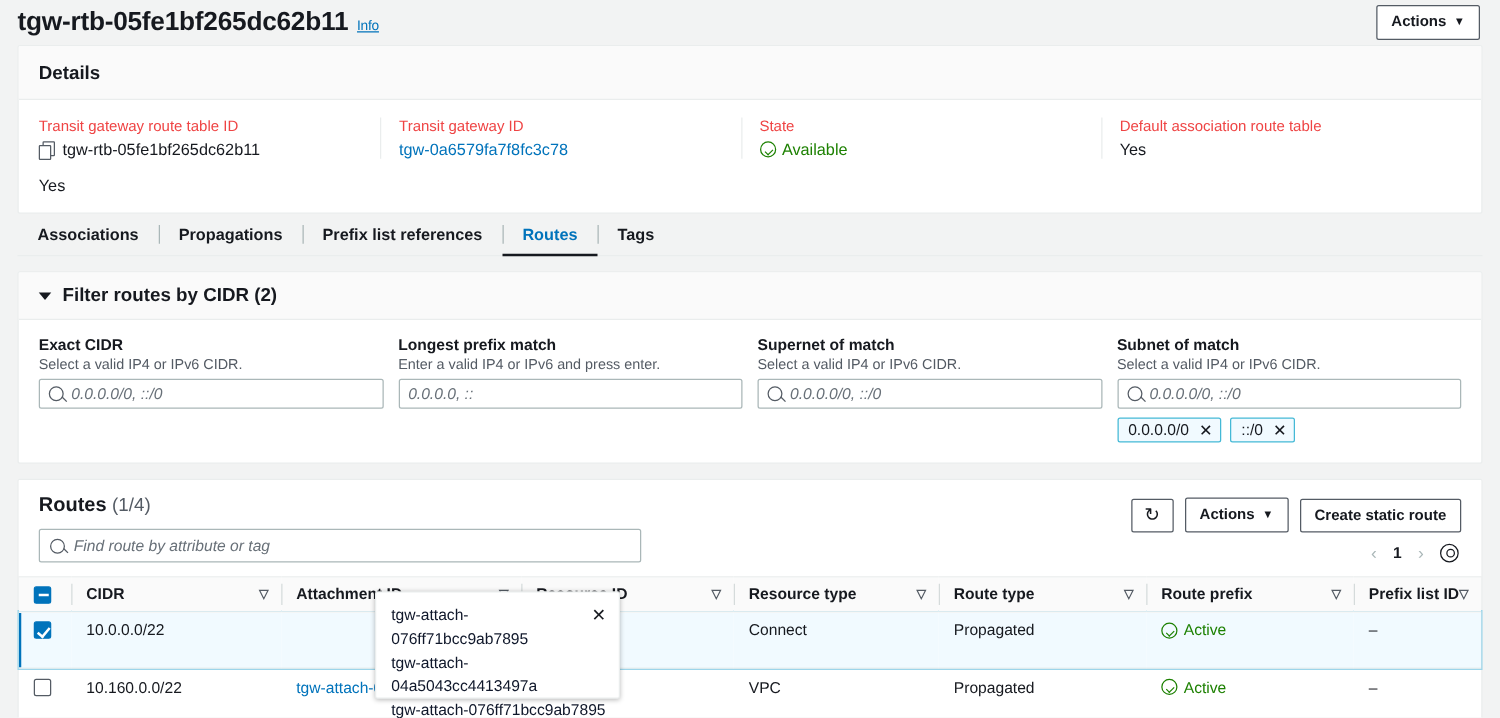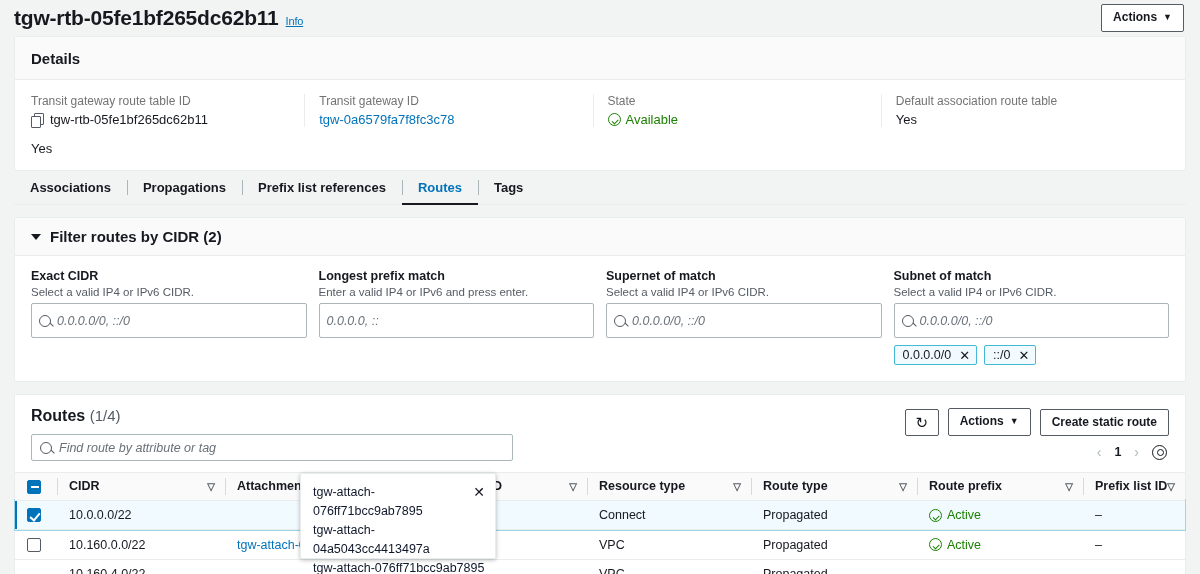--- a/index.html
+++ b/index.html
@@ -38,21 +38,21 @@
     padding:13px 16px 12px 16px; border-bottom:1px solid #eaeded;
     background:#fafafa;
   }
   .panel-head h2{ margin:0; font-size:15px; font-weight:bold; }
 
   
   .details-body{ padding:14px 16px 14px 16px; }
   .det-row{ display:flex; }
   .det-col{ flex:1 1 0; padding-right:14px; position:relative; }
   .det-col + .det-col{ border-left:1px solid #eaeded; padding-left:14px; }
-  .det-label{ font-size:12px; color:#737373; margin-bottom:4px; }
+  .det-label{ font-size:12px; color:#ef4444; margin-bottom:4px; }
   .det-val{ font-size:13px; color:#16191f; display:flex; align-items:center; gap:7px;}
   .det-val a{ color:#0073bb; text-decoration:none; }
   .copy-ic{ width:12px; height:13px; display:inline-block; position:relative; flex:0 0 auto;}
   .copy-ic:before{ content:""; position:absolute; left:3px; top:0; width:8px;height:10px;border:1.3px solid #545b64;border-radius:1px;}
   .copy-ic:after{ content:""; position:absolute; left:0; top:3px; width:8px;height:10px;border:1.3px solid #545b64;border-radius:1px;background:#fff;}
   .det-row2{ margin-top:14px; }
   .state-ok{ color:#1d8102; display:flex; align-items:center; gap:5px; }
   .chk-circle{
     width:13px;height:13px;border:1.4px solid #1d8102;border-radius:50%;
     display:inline-block;position:relative;flex:0 0 auto;
@@ -83,37 +83,37 @@
     display:flex; align-items:center; gap:9px; cursor:pointer;
   }
   .tri{ width:0;height:0;border-left:5px solid transparent;border-right:5px solid transparent;border-top:6px solid #16191f; }
   .filter-head h3{ margin:0; font-size:15px; font-weight:bold; }
   .filter-head h3 span.cnt{ font-weight:bold; }
   .filter-body{ display:flex; padding:13px 16px 16px 16px; gap:12px; }
   .f-col{ flex:1 1 0; }
   .f-label{ font-weight:bold; font-size:12.5px; margin-bottom:3px; }
   .f-hint{ color:#545b64; font-size:11.5px; margin-bottom:5px; }
   .f-input{
-    border:1px solid #aab7b8; border-radius:2px; height:35px; background:#fff;
+    border:1px solid #aab7b8; border-radius:2px; height:24px; background:#fff;
     display:flex; align-items:center; padding:0 7px; gap:6px;
   }
   .f-input .ph{ color:#687078; font-style:italic; font-size:12.5px; }
   .srch{ width:12px;height:12px;border:1.4px solid #545b64;border-radius:50%;position:relative;flex:0 0 auto;}
   .srch:after{content:"";position:absolute;width:5px;height:1.4px;background:#545b64;transform:rotate(45deg);right:-4px;bottom:0px;}
   .tokens{ display:flex; gap:7px; margin-top:7px; }
   .token{
     border:1px solid #44b9d6; background:#f1faff; border-radius:2px;
     padding:2px 6px 2px 8px; display:flex; align-items:center; gap:8px;
     font-size:12.5px; color:#16191f;
   }
   .token .x{ color:#16191f; font-size:13px; cursor:pointer; line-height:1; }
 
   
   .routes-panel{ margin-top:12px; }
-  .routes-head{ padding:12px 16px 11px 16px; display:flex; justify-content:space-between; align-items:center; background:#fff;gap:39px;}
+  .routes-head{ padding:12px 16px 11px 16px; display:flex; justify-content:space-between; align-items:flex-end; background:#fff;gap:39px;}
   .routes-head h3{ margin:0 0 9px 0; font-size:16px; font-weight:bold; }
   .routes-head h3 .cnt{ font-weight:normal; color:#545b64; font-size:15px; }
   .search-box{
     border:1px solid #aab7b8; border-radius:2px; height:27px; width:482px;
     display:flex; align-items:center; padding:0 8px; gap:7px;
   }
   .search-box .ph{ color:#687078; font-style:italic; font-size:12.5px; }
   .rt-actions{ display:flex; flex-direction:column; align-items:flex-end; gap:8px;}
   .rt-actions-row{ display:flex; gap:9px; align-items:center;}
   .icon-btn{
@@ -132,21 +132,21 @@
   
   table{ width:100%; border-collapse:collapse; table-layout:fixed; }
   thead th{
     background:#fafafa; border-top:1px solid #eaeded; border-bottom:1px solid #eaeded;
     font-size:12.5px; font-weight:bold; text-align:left; color:#16191f;
     padding:6px 0 6px 12px; height:26px; position:relative; white-space:nowrap;
   }
   thead th + th:before{ content:""; position:absolute; left:0; top:5px; bottom:5px; width:1px; background:#d5dbdb; }
   th .sortic{ position:absolute; right:10px; top:50%; transform:translateY(-50%); color:#545b64; font-size:10px;}
   tbody td{
-    border-bottom:1px solid #eaeded; font-size:12.5px; padding:7px 0 7px 12px;
+    border-bottom:1px solid #eaeded; font-size:12.5px; padding:7px 0 23px 12px;
     height:27px; white-space:nowrap; overflow:hidden; text-overflow:clip;
   }
   tbody tr.selected td{ background:#f1faff; }
   tbody tr.selected td:first-child{ box-shadow:inset 2px 0 0 #0073bb; }
   tbody tr.selected{ outline:1px solid #9cd5ea; }
   td a, .lnk{ color:#0073bb; text-decoration:none; cursor:pointer;}
   .cbx{
     width:14px;height:14px;border:1px solid #545b64;border-radius:2px;background:#fff;
     display:inline-block; position:relative; vertical-align:middle; cursor:pointer;
   }

